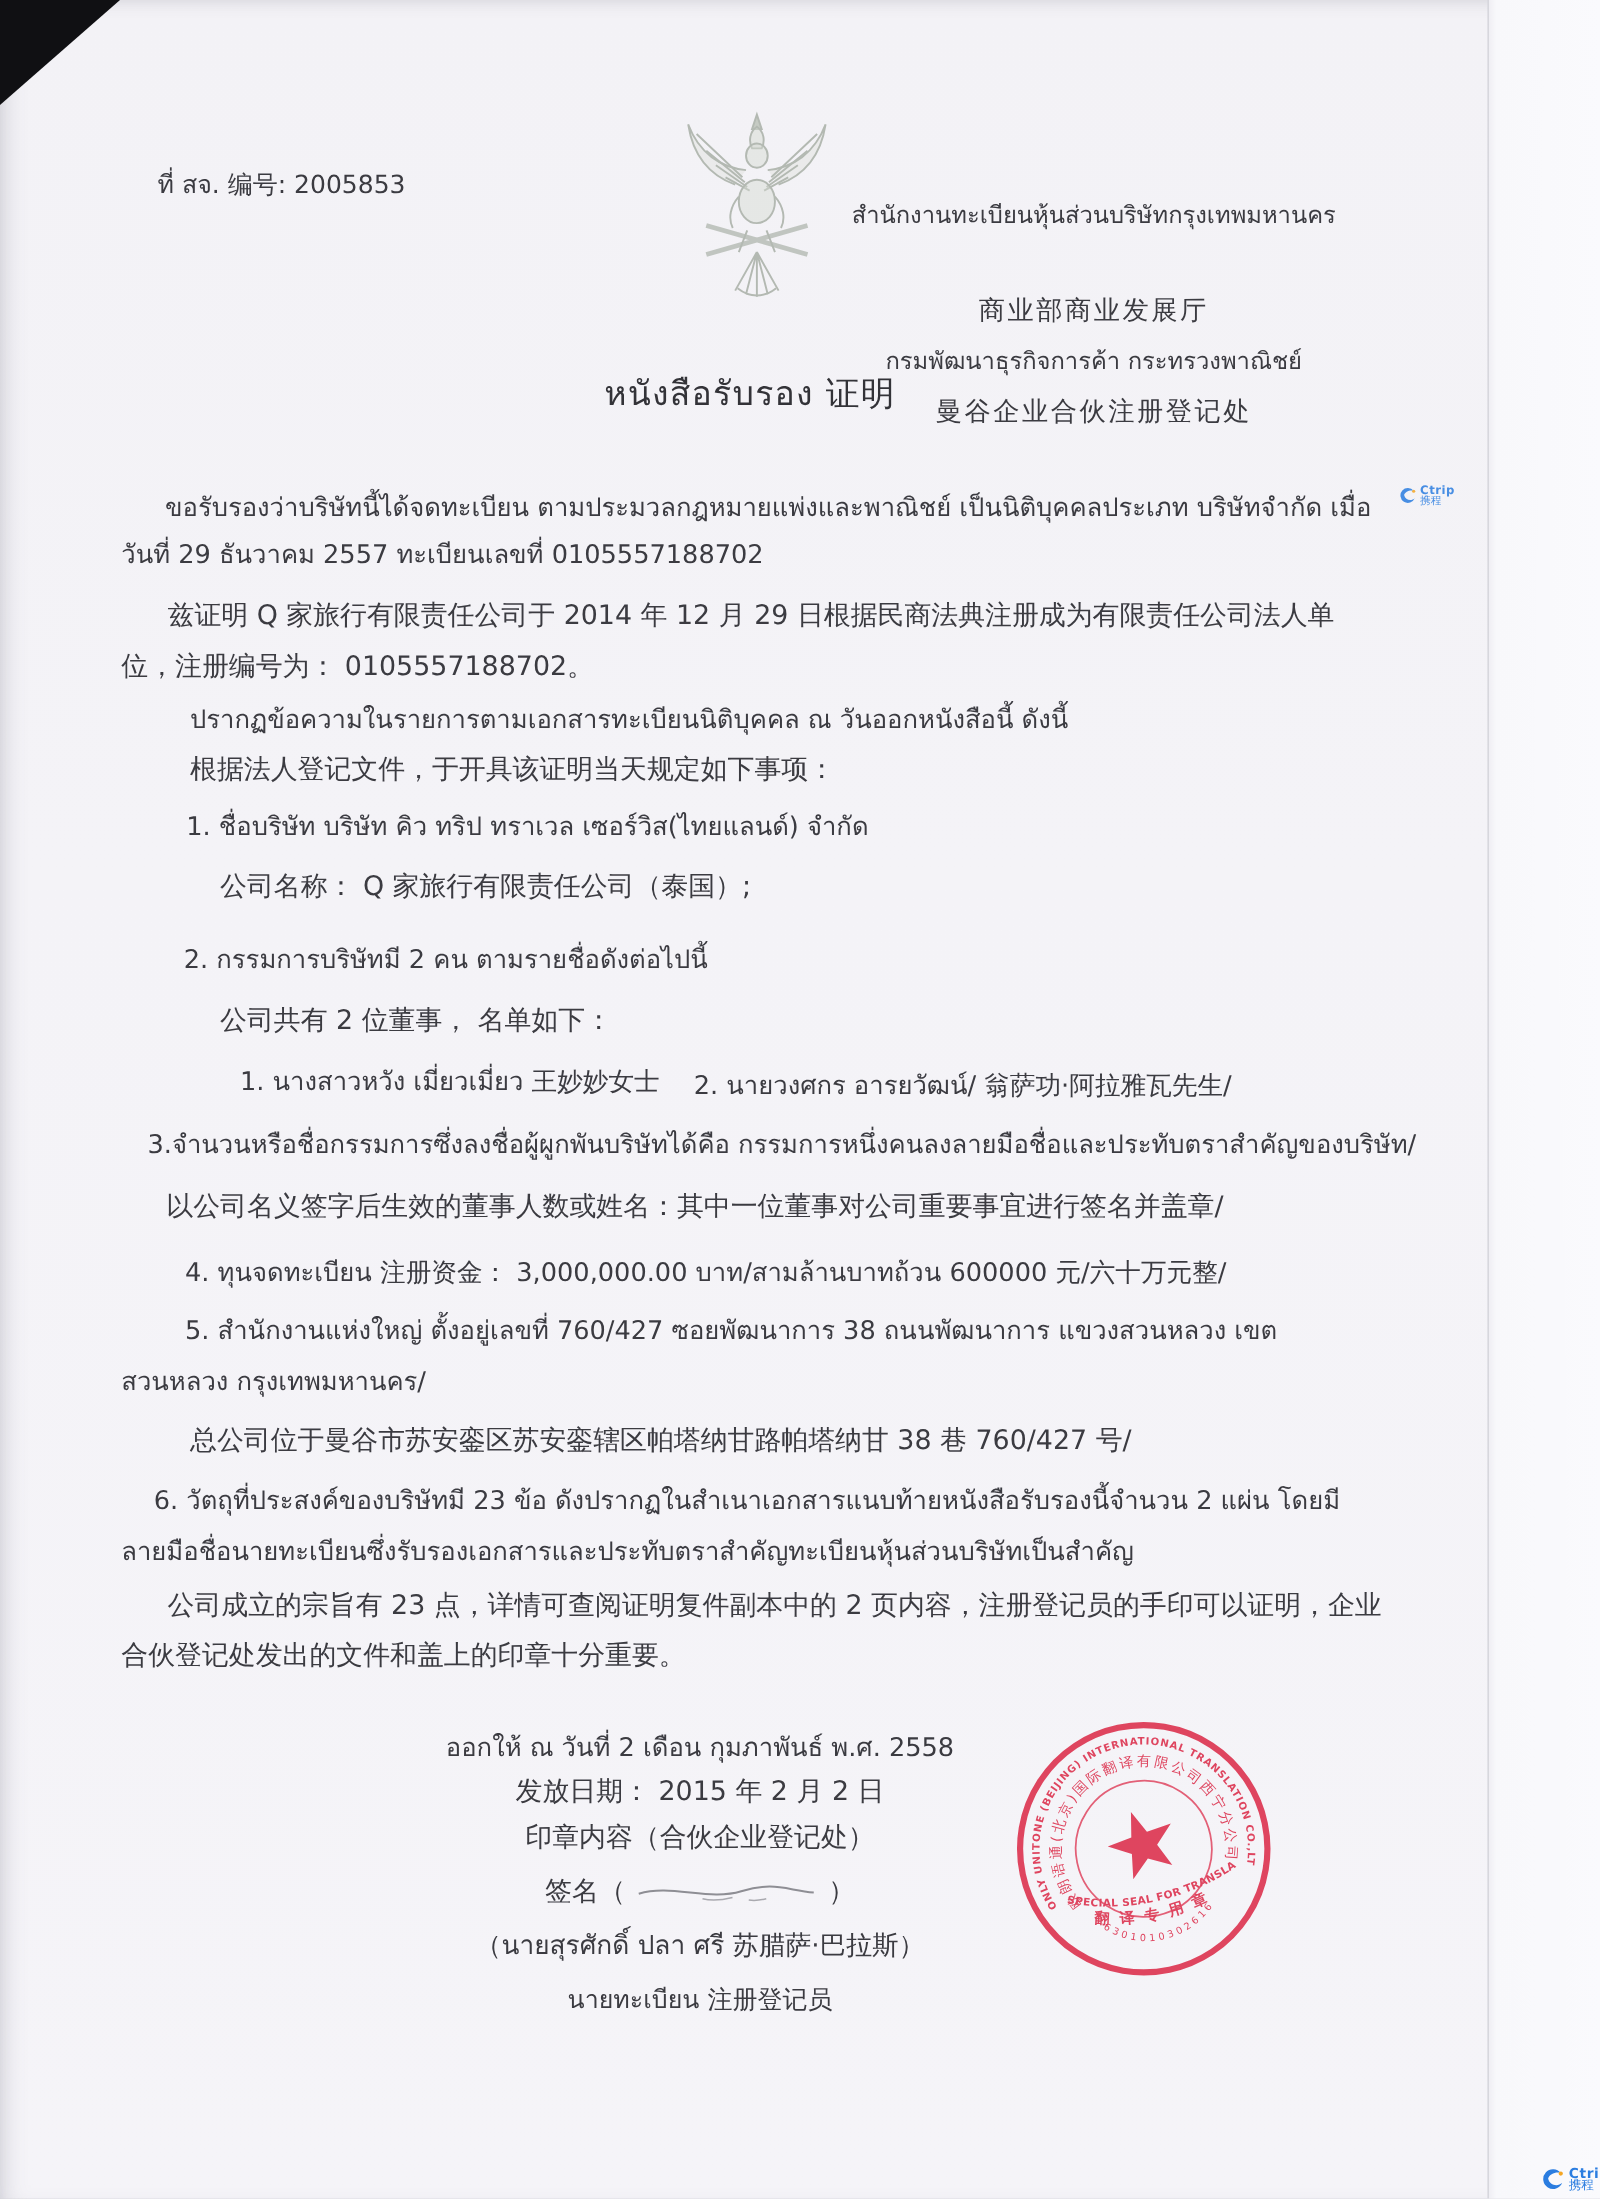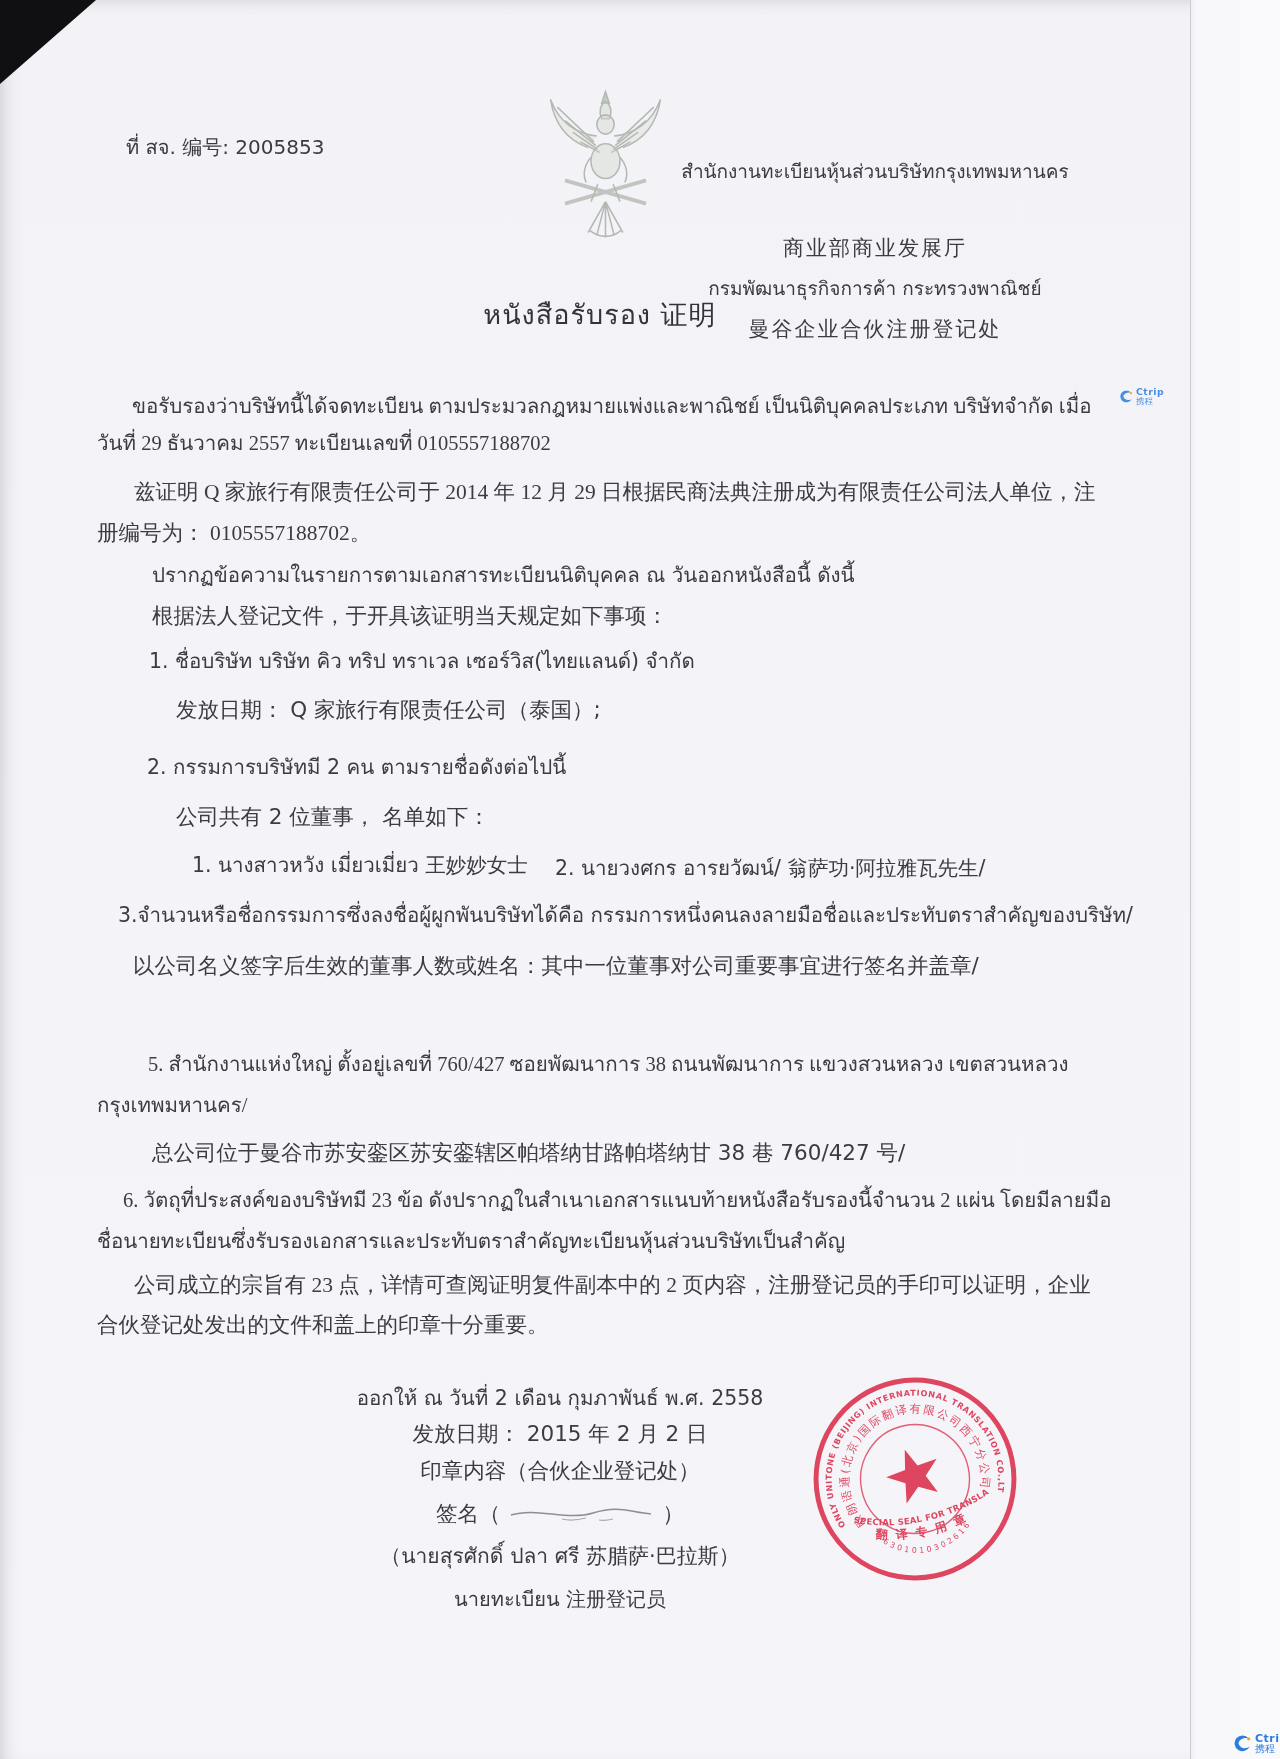--- a/index.html
+++ b/index.html
@@ -4,21 +4,21 @@
 <style>
   html,body{margin:0;padding:0;background:#d9d9de;}
   .page{
     position:relative;width:1280px;height:1759px;overflow:hidden;
     background:linear-gradient(180deg,#f3f2f6 0%,#f4f3f7 40%,#f5f4f8 100%);
     font-family:"DejaVu Sans","Liberation Sans",sans-serif;
     color:#3b3b41;
     box-shadow:inset 14px 0 22px -16px rgba(90,90,110,.35), inset 0 10px 18px -14px rgba(90,90,110,.3);
   }
   .t{position:absolute;white-space:nowrap;}
-  .wrap{white-space:normal;font-family:Liberation Serif, serif;}
+  .wrap{white-space:normal;}
   .th{font-size:20.5px;line-height:37px;}
   .cn{font-size:21.5px;line-height:39px;}
   .page-title{left:0;top:293px;width:1200px;text-align:center;font-size:27px;letter-spacing:1px;color:#333338;}
   .hdr{left:640px;top:156px;width:470px;text-align:center;}
   .hdr div{white-space:nowrap;}
   .hdr .l1{font-size:19px;margin-bottom:13px;}
   .hdr .l2{font-size:21px;margin-bottom:11px;letter-spacing:2px;margin-top:48px;}
   .hdr .l3{font-size:19px;margin-bottom:12px;}
   .hdr .l4{font-size:21px;letter-spacing:2px;}
   .ref{left:126px;top:131px;font-size:20px;}
@@ -75,31 +75,32 @@
 
   <div class="t page-title">หนังสือรับรอง 证明</div>
 
   <div class="t wrap th" style="left:97px;top:388px;width:1015px;text-indent:35px;">ขอรับรองว่าบริษัทนี้ได้จดทะเบียน ตามประมวลกฎหมายแพ่งและพาณิชย์ เป็นนิติบุคคลประเภท บริษัทจำกัด เมื่อวันที่ 29 ธันวาคม 2557 ทะเบียนเลขที่ 0105557188702</div>
   <div class="t wrap cn" style="left:97px;top:472px;width:1012px;text-indent:37px;line-height:41px;">兹证明 Q 家旅行有限责任公司于 2014 年 12 月 29 日根据民商法典注册成为有限责任公司法人单位，注册编号为： 0105557188702。</div>
 
   <div class="t th" style="left:152px;top:557px;">ปรากฏข้อความในรายการตามเอกสารทะเบียนนิติบุคคล ณ วันออกหนังสือนี้ ดังนี้</div>
   <div class="t cn" style="left:152px;top:596px;">根据法人登记文件，于开具该证明当天规定如下事项：</div>
 
   <div class="t th" style="left:149px;top:643px;">1. ชื่อบริษัท บริษัท คิว ทริป ทราเวล เซอร์วิส(ไทยแลนด์) จำกัด</div>
-  <div class="t cn" style="left:176px;top:690px;">发放日期： Q 家旅行有限责任公司（泰国）;</div>
+  <div class="t cn" style="left:176px;top:690px;">公司名称： Q 家旅行有限责任公司（泰国）;</div>
 
   <div class="t th" style="left:147px;top:749px;">2. กรรมการบริษัทมี 2 คน ตามรายชื่อดังต่อไปนี้</div>
   <div class="t cn" style="left:176px;top:797px;">公司共有 2 位董事， 名单如下：</div>
 
   <div class="t th" style="left:192px;top:847px;">1. นางสาวหวัง เมี่ยวเมี่ยว 王妙妙女士</div>
   <div class="t th" style="left:555px;top:850px;">2. นายวงศกร อารยวัฒน์/ 翁萨功·阿拉雅瓦先生/</div>
 
   <div class="t th" style="left:118px;top:897px;">3.จำนวนหรือชื่อกรรมการซึ่งลงชื่อผู้ผูกพันบริษัทได้คือ กรรมการหนึ่งคนลงลายมือชื่อและประทับตราสำคัญของบริษัท/</div>
   <div class="t cn" style="left:133px;top:946px;">以公司名义签字后生效的董事人数或姓名：其中一位董事对公司重要事宜进行签名并盖章/</div>
 
+  <div class="t th" style="left:148px;top:1000px;">4. ทุนจดทะเบียน 注册资金： 3,000,000.00 บาท/สามล้านบาทถ้วน 600000 元/六十万元整/</div>
 
   <div class="t wrap th" style="left:97px;top:1044px;width:990px;text-indent:51px;line-height:41px;">5. สำนักงานแห่งใหญ่ ตั้งอยู่เลขที่ 760/427 ซอยพัฒนาการ 38 ถนนพัฒนาการ แขวงสวนหลวง เขตสวนหลวง กรุงเทพมหานคร/</div>
   <div class="t cn" style="left:152px;top:1133px;">总公司位于曼谷市苏安銮区苏安銮辖区帕塔纳甘路帕塔纳甘 38 巷 760/427 号/</div>
 
   <div class="t wrap th" style="left:97px;top:1180px;width:1015px;text-indent:26px;line-height:41px;">6. วัตถุที่ประสงค์ของบริษัทมี 23 ข้อ ดังปรากฏในสำเนาเอกสารแนบท้ายหนังสือรับรองนี้จำนวน 2 แผ่น โดยมีลายมือชื่อนายทะเบียนซึ่งรับรองเอกสารและประทับตราสำคัญทะเบียนหุ้นส่วนบริษัทเป็นสำคัญ</div>
   <div class="t wrap cn" style="left:97px;top:1265px;width:1013px;text-indent:37px;line-height:40px;">公司成立的宗旨有 23 点，详情可查阅证明复件副本中的 2 页内容，注册登记员的手印可以证明，企业合伙登记处发出的文件和盖上的印章十分重要。</div>
 
   <div class="footer-block t th" style="top:1380px;">ออกให้ ณ วันที่ 2 เดือน กุมภาพันธ์ พ.ศ. 2558</div>
   <div class="footer-block t cn" style="top:1414px;">发放日期： 2015 年 2 月 2 日</div>
   <div class="footer-block t cn" style="top:1451px;">印章内容（合伙企业登记处）</div>

